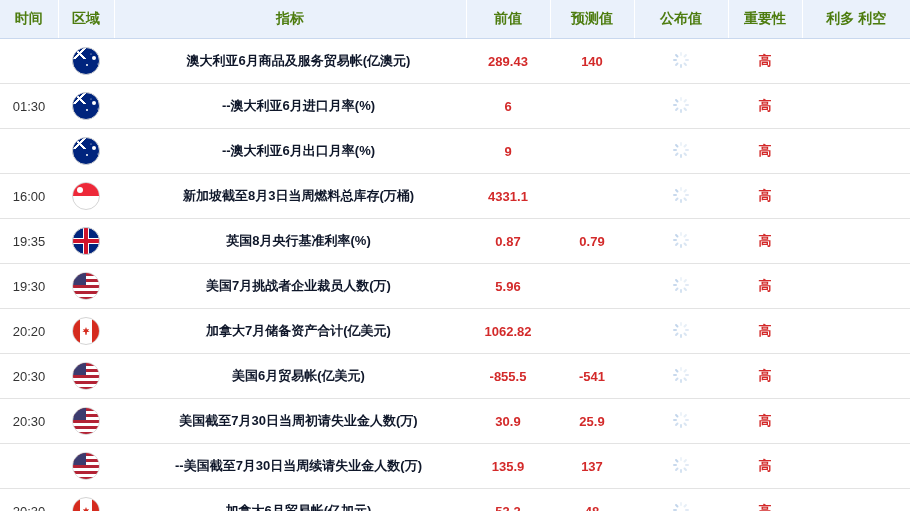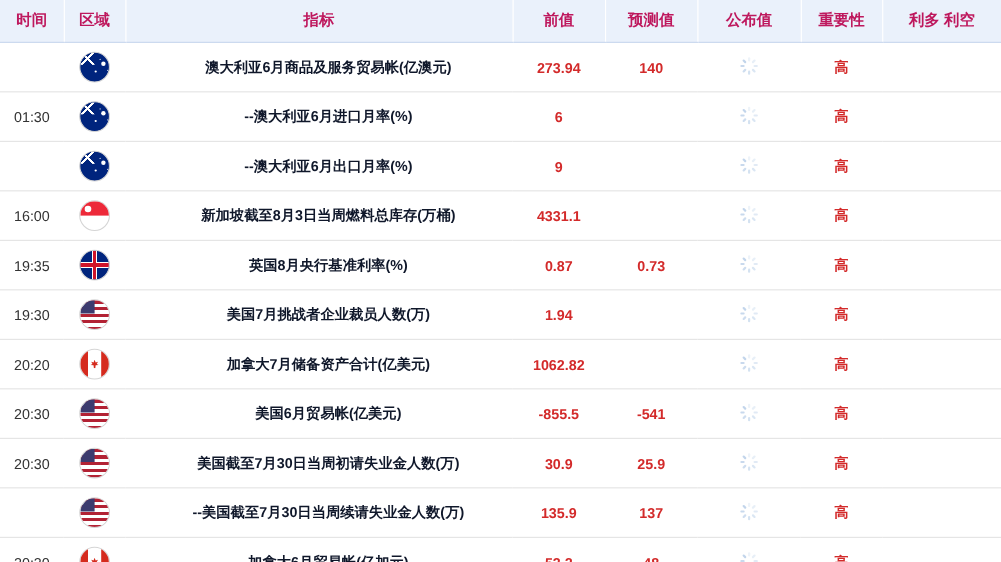--- a/index.html
+++ b/index.html
@@ -11,21 +11,21 @@
     color:#333;
     overflow:hidden;
   }
   table.econ{
     width:910px;
     border-collapse:collapse;
     table-layout:fixed;
   }
   table.econ thead th{
     background:#eaf1fb;
-    color:#be185d;
+    color:#4d7c0f;
     font-weight:bold;
     font-size:14px;
     height:36px;
     border-right:1px solid #ffffff;
     border-bottom:1px solid #c9d8ee;
     text-align:center;
     vertical-align:middle;
     white-space:nowrap;
   }
   table.econ thead th:last-child{border-right:none;}
@@ -151,21 +151,21 @@
       <th>公布值</th>
       <th>重要性</th>
       <th>利多 利空</th>
     </tr>
   </thead>
   <tbody id="tbody">
       <tr>
         <td class="time"></td>
         <td><span class="flag au"></span></td>
         <td class="indicator">澳大利亚6月商品及服务贸易帐(亿澳元)</td>
-        <td class="prev">273.94</td>
+        <td class="prev">289.43</td>
         <td class="fcst">140</td>
         <td class="pub"><span class="spinner"><i style="transform: rotate(0deg); opacity: 0.25;"></i><i style="transform: rotate(45deg); opacity: 0.34;"></i><i style="transform: rotate(90deg); opacity: 0.43;"></i><i style="transform: rotate(135deg); opacity: 0.52;"></i><i style="transform: rotate(180deg); opacity: 0.61;"></i><i style="transform: rotate(225deg); opacity: 0.7;"></i><i style="transform: rotate(270deg); opacity: 0.79;"></i><i style="transform: rotate(315deg); opacity: 0.88;"></i></span></td>
         <td class="imp">高</td>
         <td></td>
       </tr>
       <tr>
         <td class="time">01:30</td>
         <td><span class="flag au"></span></td>
         <td class="indicator sub">--澳大利亚6月进口月率(%)</td>
         <td class="prev">6</td>
@@ -192,30 +192,30 @@
         <td class="fcst"></td>
         <td class="pub"><span class="spinner"><i style="transform: rotate(0deg); opacity: 0.25;"></i><i style="transform: rotate(45deg); opacity: 0.34;"></i><i style="transform: rotate(90deg); opacity: 0.43;"></i><i style="transform: rotate(135deg); opacity: 0.52;"></i><i style="transform: rotate(180deg); opacity: 0.61;"></i><i style="transform: rotate(225deg); opacity: 0.7;"></i><i style="transform: rotate(270deg); opacity: 0.79;"></i><i style="transform: rotate(315deg); opacity: 0.88;"></i></span></td>
         <td class="imp">高</td>
         <td></td>
       </tr>
       <tr>
         <td class="time">19:35</td>
         <td><span class="flag gb"></span></td>
         <td class="indicator">英国8月央行基准利率(%)</td>
         <td class="prev">0.87</td>
-        <td class="fcst">0.73</td>
+        <td class="fcst">0.79</td>
         <td class="pub"><span class="spinner"><i style="transform: rotate(0deg); opacity: 0.25;"></i><i style="transform: rotate(45deg); opacity: 0.34;"></i><i style="transform: rotate(90deg); opacity: 0.43;"></i><i style="transform: rotate(135deg); opacity: 0.52;"></i><i style="transform: rotate(180deg); opacity: 0.61;"></i><i style="transform: rotate(225deg); opacity: 0.7;"></i><i style="transform: rotate(270deg); opacity: 0.79;"></i><i style="transform: rotate(315deg); opacity: 0.88;"></i></span></td>
         <td class="imp">高</td>
         <td></td>
       </tr>
       <tr>
         <td class="time">19:30</td>
         <td><span class="flag us"></span></td>
         <td class="indicator">美国7月挑战者企业裁员人数(万)</td>
-        <td class="prev">1.94</td>
+        <td class="prev">5.96</td>
         <td class="fcst"></td>
         <td class="pub"><span class="spinner"><i style="transform: rotate(0deg); opacity: 0.25;"></i><i style="transform: rotate(45deg); opacity: 0.34;"></i><i style="transform: rotate(90deg); opacity: 0.43;"></i><i style="transform: rotate(135deg); opacity: 0.52;"></i><i style="transform: rotate(180deg); opacity: 0.61;"></i><i style="transform: rotate(225deg); opacity: 0.7;"></i><i style="transform: rotate(270deg); opacity: 0.79;"></i><i style="transform: rotate(315deg); opacity: 0.88;"></i></span></td>
         <td class="imp">高</td>
         <td></td>
       </tr>
       <tr>
         <td class="time">20:20</td>
         <td><span class="flag ca"></span></td>
         <td class="indicator">加拿大7月储备资产合计(亿美元)</td>
         <td class="prev">1062.82</td>

